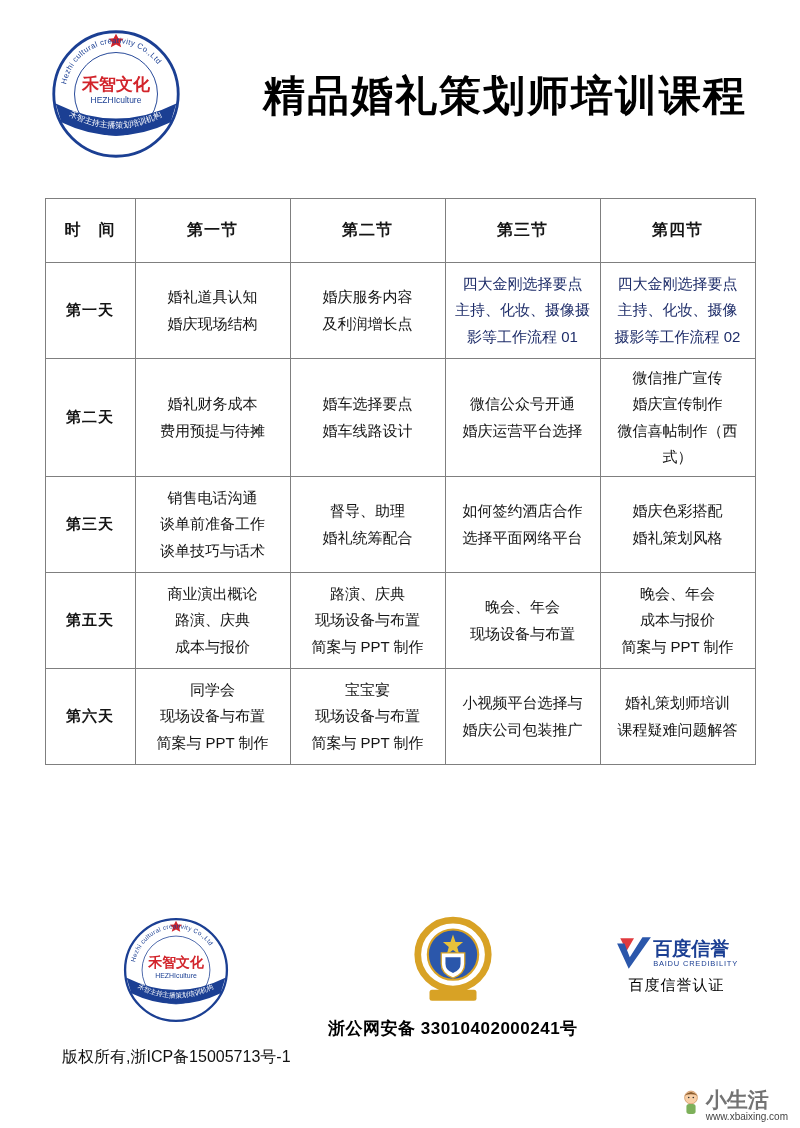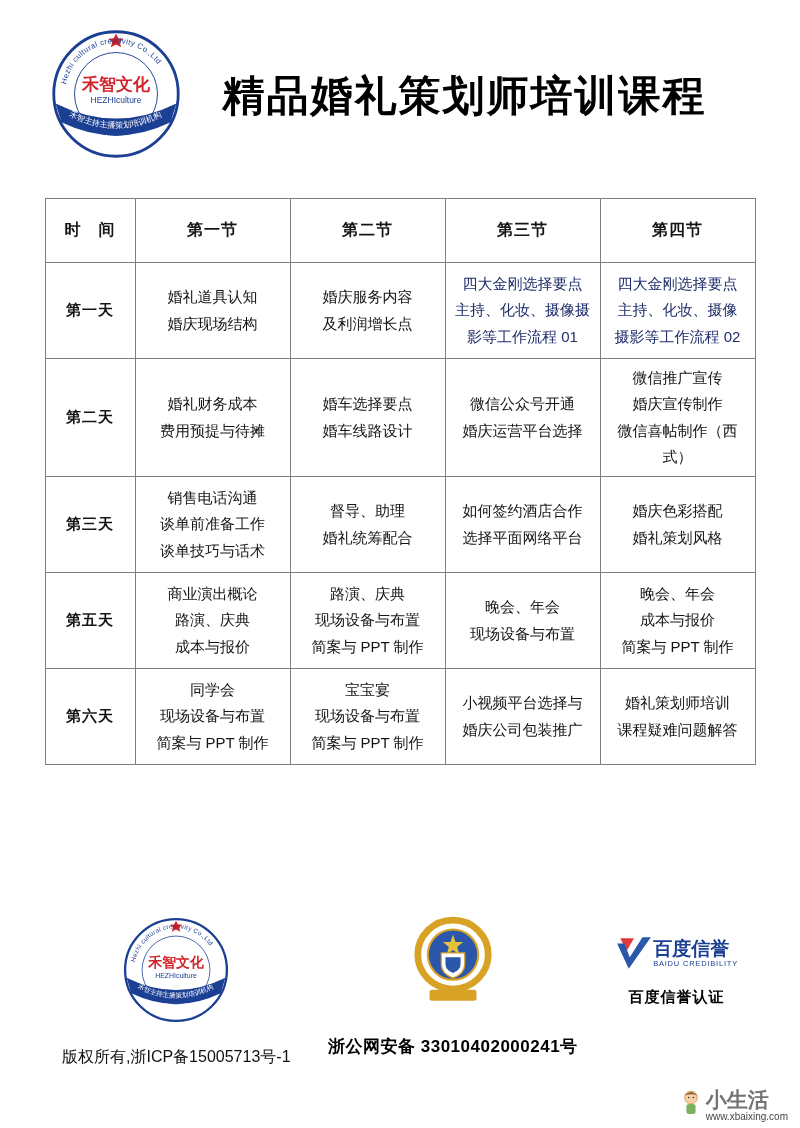--- a/index.html
+++ b/index.html
@@ -6,47 +6,47 @@
   html,body { background:#fff; }
   .page {
     width:800px; height:1128px; margin:0 auto; position:relative;
     background:#ffffff; overflow:hidden;
     font-family:"Liberation Sans","DejaVu Sans",sans-serif; color:#111;
   }
   
   .header { display:flex; align-items:center; padding:28px 45px 0 50px; }
   .logo-wrap { width:132px; flex:0 0 132px; }
   .page-title {
-    flex:1; text-align:center; font-size:42px; font-weight:900;
+    flex:1; text-align:right; font-size:42px; font-weight:900;
     letter-spacing:2px; color:#000; padding-right:8px;
   }
   
   table.schedule { border-collapse:collapse; margin:34px auto 8px; width:710px; table-layout:fixed; }
   .schedule th, .schedule td {
     border:1px solid #7f7f7f; text-align:center; vertical-align:middle;
     white-space:pre-line; color:#151515;
   }
   .schedule th { height:64px; font-size:16px; font-weight:bold; letter-spacing:1px; }
   .schedule td { height:96px; font-size:15px; line-height:1.75; padding:6px 4px; }
   td.day { font-weight:bold; letter-spacing:1px; }
   td.navy { color:#1e2d69; }
   
   .footer {
     position:absolute; top:916px; left:0; width:100%;
     display:flex; justify-content:space-between; align-items:flex-start;
     padding:0 62px;
   }
   .f-col { display:flex; flex-direction:column; align-items:center; }
   .copyright { font-size:16px; color:#111; margin-top:23px; }
-  .police-no { font-size:17px; font-weight:bold; color:#000; margin-top:25px; letter-spacing:0.5px; }
+  .police-no { font-size:17px; font-weight:bold; color:#000; margin-top:7px; letter-spacing:0.5px; }
   .baidu-col { margin-top:18px; }
   .baidu-logo { display:flex; align-items:center; }
   .baidu-text .cn { font-size:19px; font-weight:bold; color:#1b3f93; line-height:1.15; }
   .baidu-text .en { font-size:7.5px; color:#1b3f93; letter-spacing:0.8px; }
-  .baidu-cert { font-size:15px; font-weight:bold; color:#000; margin-top:16px; letter-spacing:1px; }
+  .baidu-cert { font-size:15px; font-weight:normal; color:#000; margin-top:4px; letter-spacing:1px; }
   
   .watermark { position:absolute; right:12px; bottom:6px; display:flex; align-items:flex-start; gap:4px; }
   .wm-texts { display:flex; flex-direction:column; align-items:flex-start; }
   .wm-name { color:#737373; font-size:21px; font-weight:bold; line-height:1.05; }
   .wm-url { font-size:10px; color:#444; }
 </style>
 </head>
 <body>
 
 <div class="page">

